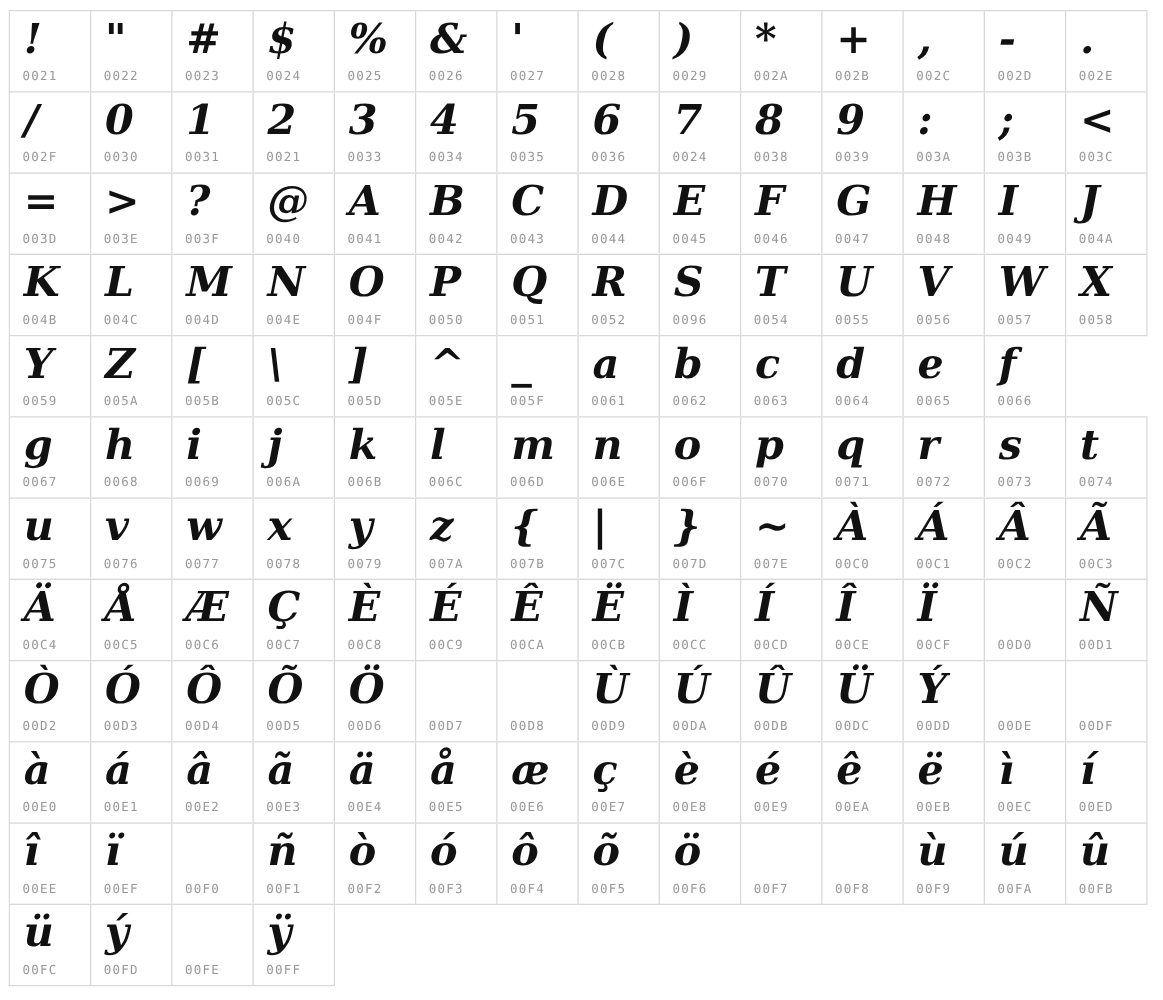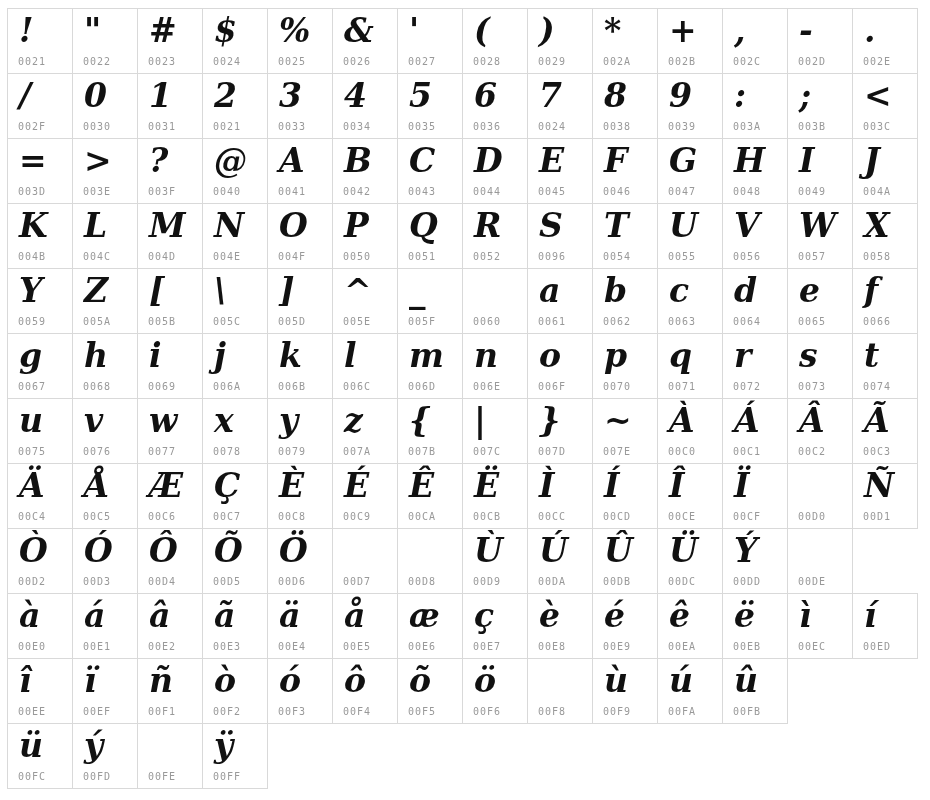--- a/index.html
+++ b/index.html
@@ -309,24 +309,20 @@
       </div>
       <div class="cell">
         <span class="glyph">^</span>
         <span class="code">005E</span>
       </div>
       <div class="cell">
         <span class="glyph">_</span>
         <span class="code">005F</span>
       </div>
       <div class="cell">
-        <span class="glyph"></span>
-        <span class="code">0060</span>
-      </div>
-      <div class="cell">
         <span class="glyph">a</span>
         <span class="code">0061</span>
       </div>
       <div class="cell">
         <span class="glyph">b</span>
         <span class="code">0062</span>
       </div>
       <div class="cell">
         <span class="glyph">c</span>
         <span class="code">0063</span>
@@ -564,20 +560,24 @@
         <span class="code">00DC</span>
       </div>
       <div class="cell">
         <span class="glyph">Ý</span>
         <span class="code">00DD</span>
       </div>
       <div class="cell">
         <span class="glyph"></span>
         <span class="code">00DE</span>
       </div>
+      <div class="cell">
+        <span class="glyph"></span>
+        <span class="code">00DF</span>
+      </div>
     </div>
     <div class="row">
       <div class="cell">
         <span class="glyph">à</span>
         <span class="code">00E0</span>
       </div>
       <div class="cell">
         <span class="glyph">á</span>
         <span class="code">00E1</span>
       </div>
@@ -633,20 +633,24 @@
     <div class="row">
       <div class="cell">
         <span class="glyph">î</span>
         <span class="code">00EE</span>
       </div>
       <div class="cell">
         <span class="glyph">ï</span>
         <span class="code">00EF</span>
       </div>
       <div class="cell">
+        <span class="glyph"></span>
+        <span class="code">00F0</span>
+      </div>
+      <div class="cell">
         <span class="glyph">ñ</span>
         <span class="code">00F1</span>
       </div>
       <div class="cell">
         <span class="glyph">ò</span>
         <span class="code">00F2</span>
       </div>
       <div class="cell">
         <span class="glyph">ó</span>
         <span class="code">00F3</span>
@@ -655,20 +659,24 @@
         <span class="glyph">ô</span>
         <span class="code">00F4</span>
       </div>
       <div class="cell">
         <span class="glyph">õ</span>
         <span class="code">00F5</span>
       </div>
       <div class="cell">
         <span class="glyph">ö</span>
         <span class="code">00F6</span>
+      </div>
+      <div class="cell">
+        <span class="glyph"></span>
+        <span class="code">00F7</span>
       </div>
       <div class="cell">
         <span class="glyph"></span>
         <span class="code">00F8</span>
       </div>
       <div class="cell">
         <span class="glyph">ù</span>
         <span class="code">00F9</span>
       </div>
       <div class="cell">

